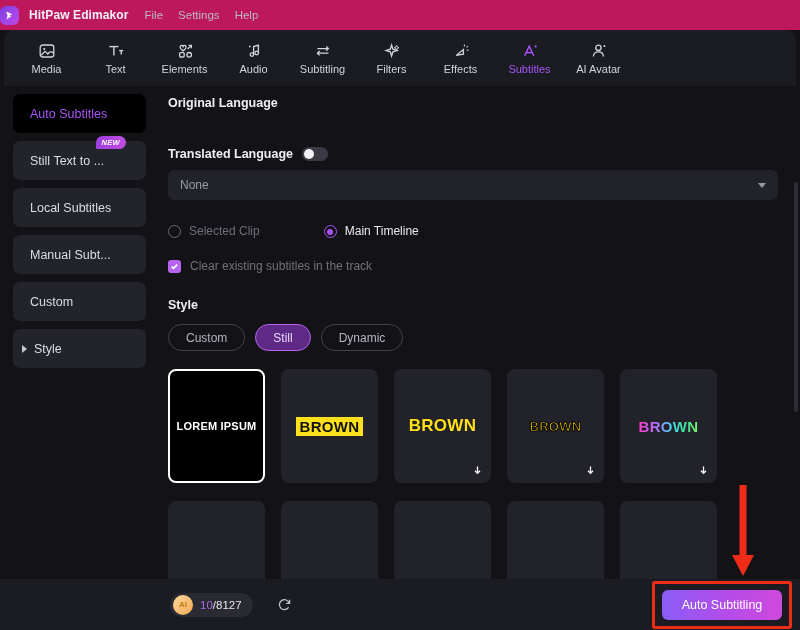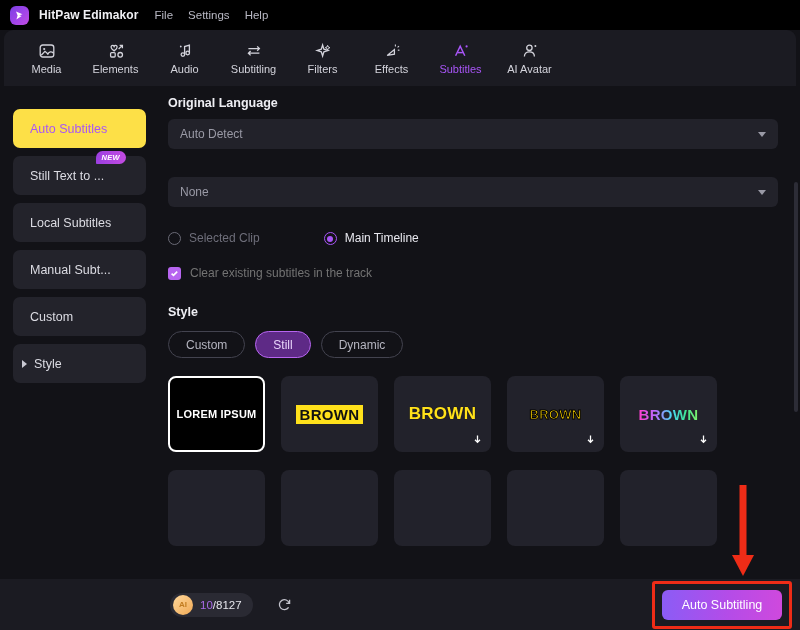--- a/index.html
+++ b/index.html
@@ -6,22 +6,22 @@
   html, body {
     width: 800px; height: 630px;
     background: #0d0d12;
     font-family: "Liberation Sans", sans-serif;
     overflow: hidden;
   }
   #app { position: relative; width: 800px; height: 630px; background: #121217; }
 
   
   .titlebar {
-    height: 30px; background: #000000;
-    display: flex; align-items: center; padding-left: 10px; gap: 10px;
+    height: 30px; background: #be185d;
+    display: flex; align-items: center; gap: 10px;
   }
   .logo {
     width: 19px; height: 19px; border-radius: 6px;
     background: linear-gradient(135deg,#7b3fe4 0%,#a245e8 55%,#c04be0 100%);
     display: flex; align-items: center; justify-content: center;
     flex: none;
   }
   .logo svg { display:block; }
   .app-title {
     color: #f0f0f4; font-size: 12px; font-weight: bold; letter-spacing: .1px;
@@ -52,21 +52,21 @@
   .sidebar {
     width: 160px; padding: 8px 14px 0 13px;
     display: flex; flex-direction: column; gap: 8px;
     background: #121217;
   }
   .side-item {
     position: relative; height: 39px; border-radius: 7px;
     background: #23232b; display: flex; align-items: center;
     padding-left: 17px; color: #dcdce3; font-size: 12.5px; cursor: default;
   }
-  .side-item.active { color: #a855f7; background: #fde047; margin-top: 15px; }
+  .side-item.active { color: #a855f7; background: #000000; }
   .side-item .caret {
     width: 0; height: 0; border-left: 5px solid #c9c9d2;
     border-top: 4px solid transparent; border-bottom: 4px solid transparent;
     margin-right: 7px; margin-left: -8px;
   }
   .new-badge {
     position: absolute; top: -5px; right: 20px;
     background: linear-gradient(90deg,#9b3fe0,#c34be2);
     color: #fff; font-size: 7.5px; font-weight: bold; font-style: italic;
     padding: 2px 6px; border-radius: 7px 7px 7px 1px; letter-spacing: .3px;
@@ -133,21 +133,21 @@
     display: flex; align-items: center; cursor: default;
   }
   .pill.on { border-color: #b765f0; background: #5e2a86; color: #e8d4fa; }
 
   
   .grid {
     margin-top: 18px; display: grid; grid-template-columns: repeat(5, 97px);
     gap: 16px 16px;
   }
   .thumb {
-    width: 97px; height: 76px; border-radius: 8px; background: #22222b;
+    width: 97px; height: 114px; border-radius: 8px; background: #22222b;
     position: relative; display: flex; align-items: center; justify-content: center;
     overflow: hidden; cursor: default;
   }
   .thumb.sel { background: #000; border: 2px solid #ffffff; }
   .dl {
     position: absolute; right: 7px; bottom: 6px; width: 13px; height: 13px;
   }
   .dl svg { display:block; }
   .tx { font-weight: bold; font-family: "Liberation Sans", sans-serif; letter-spacing: .3px; }
   .t-lorem { color:#fff; font-size: 11px; font-weight: bold; letter-spacing:.2px; }
@@ -229,20 +229,31 @@
         <svg width="18" height="18" viewBox="0 0 18 18" fill="none" stroke="#d3d3db" stroke-width="1.3">
           <rect x="2.2" y="3" width="13.6" height="12" rx="2.6"></rect>
           <circle cx="6.2" cy="7" r="1.1" fill="#d3d3db" stroke="none"></circle>
           <path d="M3.2 13.2 L7 9.3 L10 12"></path>
           <path d="M9.5 12.6 C11 9.4 13.4 9.2 15.6 11.2"></path>
         </svg>
       </span>
       <span class="tl">Media</span>
     </div>
 
+    <div class="tool">
+      <span class="ti">
+        <svg width="18" height="18" viewBox="0 0 18 18" fill="none" stroke="#d3d3db" stroke-width="1.4">
+          <path d="M2.4 4.6 L11.4 4.6"></path>
+            <path d="M6.9 4.6 L6.9 13.6"></path>
+          <path d="M12.2 8.6 L16.2 8.6"></path>
+            <path d="M14.2 8.6 L14.2 12.6"></path>
+        </svg>
+      </span>
+      <span class="tl">Text</span>
+    </div>
 
     <div class="tool">
       <span class="ti">
         <svg width="18" height="18" viewBox="0 0 18 18" fill="none" stroke="#d3d3db" stroke-width="1.3">
           <path d="M5.2 7.2 C3.4 5.6 4 3.4 5.6 3.4 C6.4 3.4 6.9 3.9 7.1 4.4 C7.3 3.9 7.8 3.4 8.6 3.4 C10.2 3.4 10.8 5.6 9 7.2 L7.1 8.8 Z"></path>
           <path d="M11.6 7 L15.2 3.6 M12.6 3.4 L15.4 3.4 L15.4 6.2"></path>
           <rect x="3.6" y="10.6" width="4.6" height="4.4" rx="1"></rect>
           <circle cx="13.2" cy="12.8" r="2.3"></circle>
         </svg>
       </span>
@@ -335,27 +346,29 @@
       </div>
       <div class="side-item">
         <span class="caret"></span>
         <span>Style</span>
       </div>
     </div>
 
     <div class="main">
 
       <div class="field-label">Original Language</div>
-      <div class="select">
-        <span>Auto Detect</span>
-        <span class="chev"></span>
-      </div>
 
       <div class="gap-a"></div>
 
+      <div class="field-label">
+        <span>Translated Language</span>
+        <span class="toggle">
+          <span class="knob"></span>
+        </span>
+      </div>
       <div class="select">
         <span>None</span>
         <span class="chev"></span>
       </div>
 
       <div class="radio-row">
         <div class="radio off">
           <span class="dot"></span>
           <span>Selected Clip</span>
         </div>

